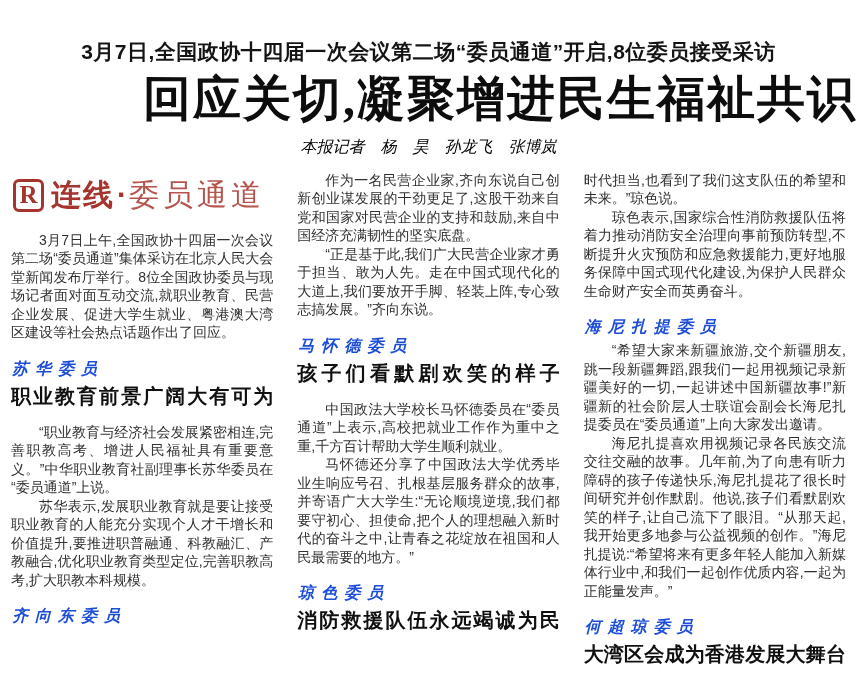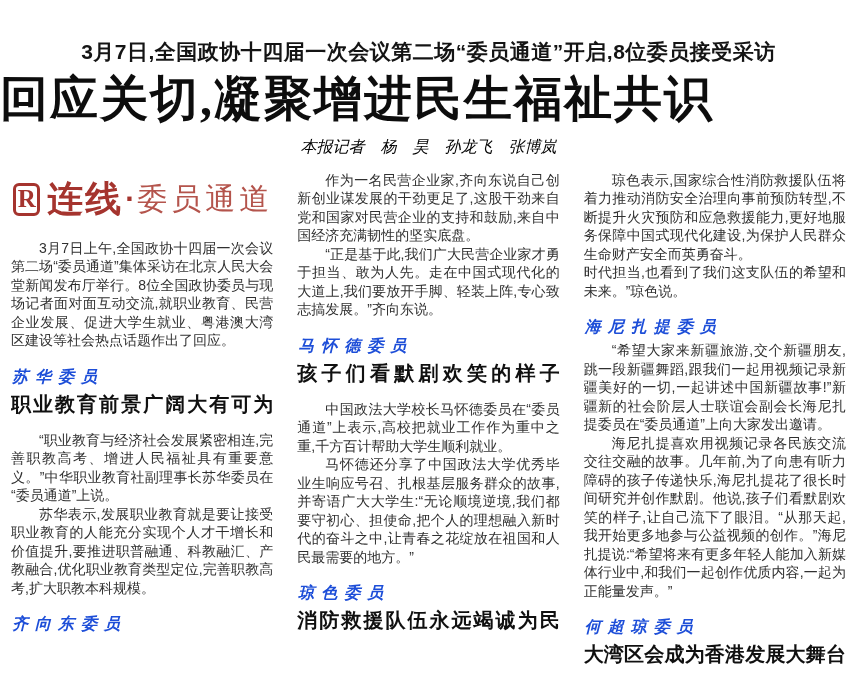--- a/index.html
+++ b/index.html
@@ -19,21 +19,21 @@
   .kicker {
     padding-top: 20px;
     text-align: center;
     font-size: 21px;
     font-weight: 700;
     color: #141414;
     letter-spacing: 0.5px;
   }
   .main-title {
     margin-top: 7px;
-    text-align: left;
+    text-align: right;
     font-family: "Liberation Serif", serif;
     font-size: 48px;
     font-weight: 900;
     color: #0d0d0d;
     letter-spacing: 2px;
     line-height: 1.1;
   }
   .byline {
     margin-top: 11px;
     text-align: center;
@@ -65,21 +65,21 @@
     height: 33px;
     border: 3px solid #a5342e;
     border-radius: 6px;
     font-family: "Liberation Serif", serif;
     font-size: 25px;
     font-weight: 900;
     color: #a5342e;
     margin-right: 7px;
   }
   .logo-bold {
-    font-size: 36px;
+    font-size: 30px;
     font-weight: 900;
     color: #a5342e;
     letter-spacing: 2px;
   }
   .logo-dot {
     font-size: 30px;
     font-weight: 900;
     color: #a5342e;
     margin: 0 2px;
   }
@@ -154,22 +154,22 @@
       <div class="sec-name">马怀德委员</div>
       <div class="sec-title">孩子们看默剧欢笑的样子</div>
       <p class="body indent">中国政法大学校长马怀德委员在“委员通道”上表示,高校把就业工作作为重中之重,千方百计帮助大学生顺利就业。</p>
       <p class="body indent">马怀德还分享了中国政法大学优秀毕业生响应号召、扎根基层服务群众的故事,并寄语广大大学生:“无论顺境逆境,我们都要守初心、担使命,把个人的理想融入新时代的奋斗之中,让青春之花绽放在祖国和人民最需要的地方。”</p>
 
       <div class="sec-name">琼色委员</div>
       <div class="sec-title">消防救援队伍永远竭诚为民</div>
     </div>
 
     <div class="col">
+      <p class="body">时代担当,也看到了我们这支队伍的希望和未来。”琼色说。</p>
       <p class="body indent">琼色表示,国家综合性消防救援队伍将着力推动消防安全治理向事前预防转型,不断提升火灾预防和应急救援能力,更好地服务保障中国式现代化建设,为保护人民群众生命财产安全而英勇奋斗。</p>
-      <p class="body">时代担当,也看到了我们这支队伍的希望和未来。”琼色说。</p>
 
       <div class="sec-name">海尼扎提委员</div>
       <p class="body indent">“希望大家来新疆旅游,交个新疆朋友,跳一段新疆舞蹈,跟我们一起用视频记录新疆美好的一切,一起讲述中国新疆故事!”新疆新的社会阶层人士联谊会副会长海尼扎提委员在“委员通道”上向大家发出邀请。</p>
       <p class="body indent">海尼扎提喜欢用视频记录各民族交流交往交融的故事。几年前,为了向患有听力障碍的孩子传递快乐,海尼扎提花了很长时间研究并创作默剧。他说,孩子们看默剧欢笑的样子,让自己流下了眼泪。“从那天起,我开始更多地参与公益视频的创作。”海尼扎提说:“希望将来有更多年轻人能加入新媒体行业中,和我们一起创作优质内容,一起为正能量发声。”</p>
 
       <div class="sec-name">何超琼委员</div>
       <div class="sec-title">大湾区会成为香港发展大舞台</div>
     </div>
 
   </div>

